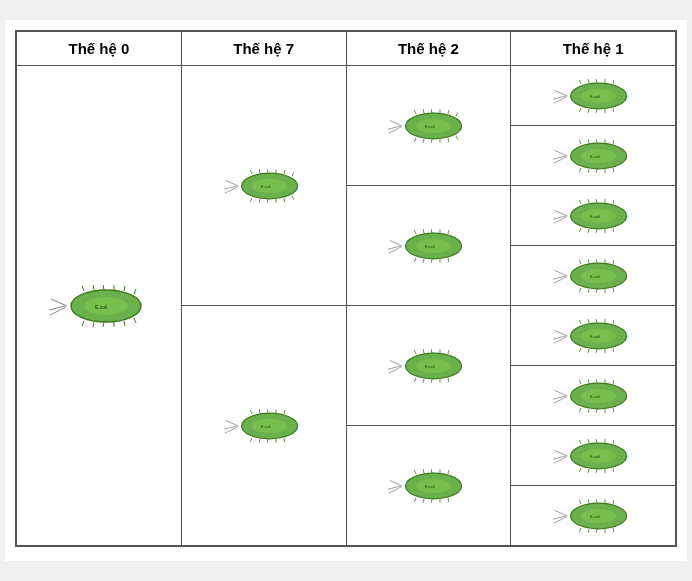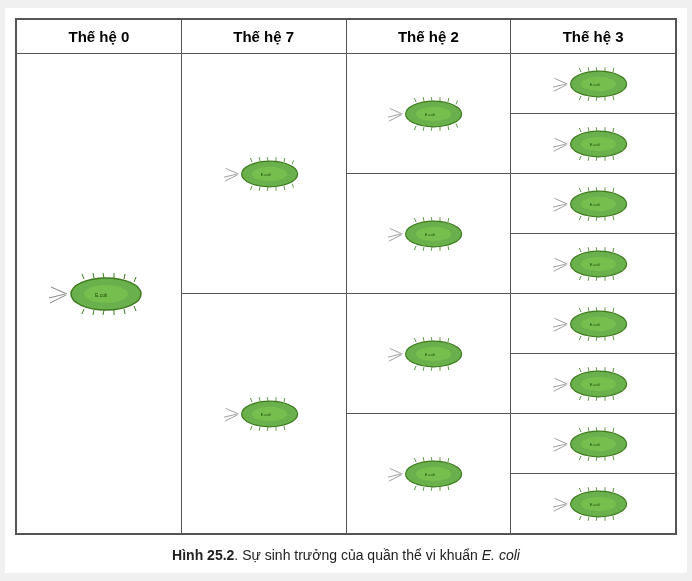--- a/index.html
+++ b/index.html
@@ -69,21 +69,21 @@
 <body>
 
 <div class="container">
   <div class="table-wrapper">
     <table class="gen-table">
       <thead>
         <tr>
           <th class="gen0-col">Thế hệ 0</th>
           <th class="gen1-col">Thế hệ 7</th>
           <th class="gen2-col">Thế hệ 2</th>
-          <th class="gen3-col">Thế hệ 3</th>
+          <th class="gen3-col">Thế hệ 1</th>
         </tr>
       </thead>
       <tbody>
 
         <tr>
 
           <td rowspan="8">
             <div class="bacteria-cell">
 
               <svg class="bacteria" viewBox="0 0 100 42" xmlns="http://www.w3.org/2000/svg">
@@ -452,16 +452,13 @@
                 <line x1="65" y1="37" x2="65" y2="42" stroke="#3d7a1e" stroke-width="1"></line>
                 <line x1="75" y1="36" x2="76" y2="41" stroke="#3d7a1e" stroke-width="1"></line>
                 <text x="46" y="24" font-size="5" fill="#1a4a00" font-family="Arial">E.coli</text>
               </svg>
             </div>
           </td>
         </tr>
       </tbody>
     </table>
   </div>
-  <div class="caption">
-    <strong>Hình 25.2</strong><span>. Sự sinh trưởng của quần thể vi khuẩn </span><em>E. coli</em>
-  </div>
 </div>
 
 </body></html>

